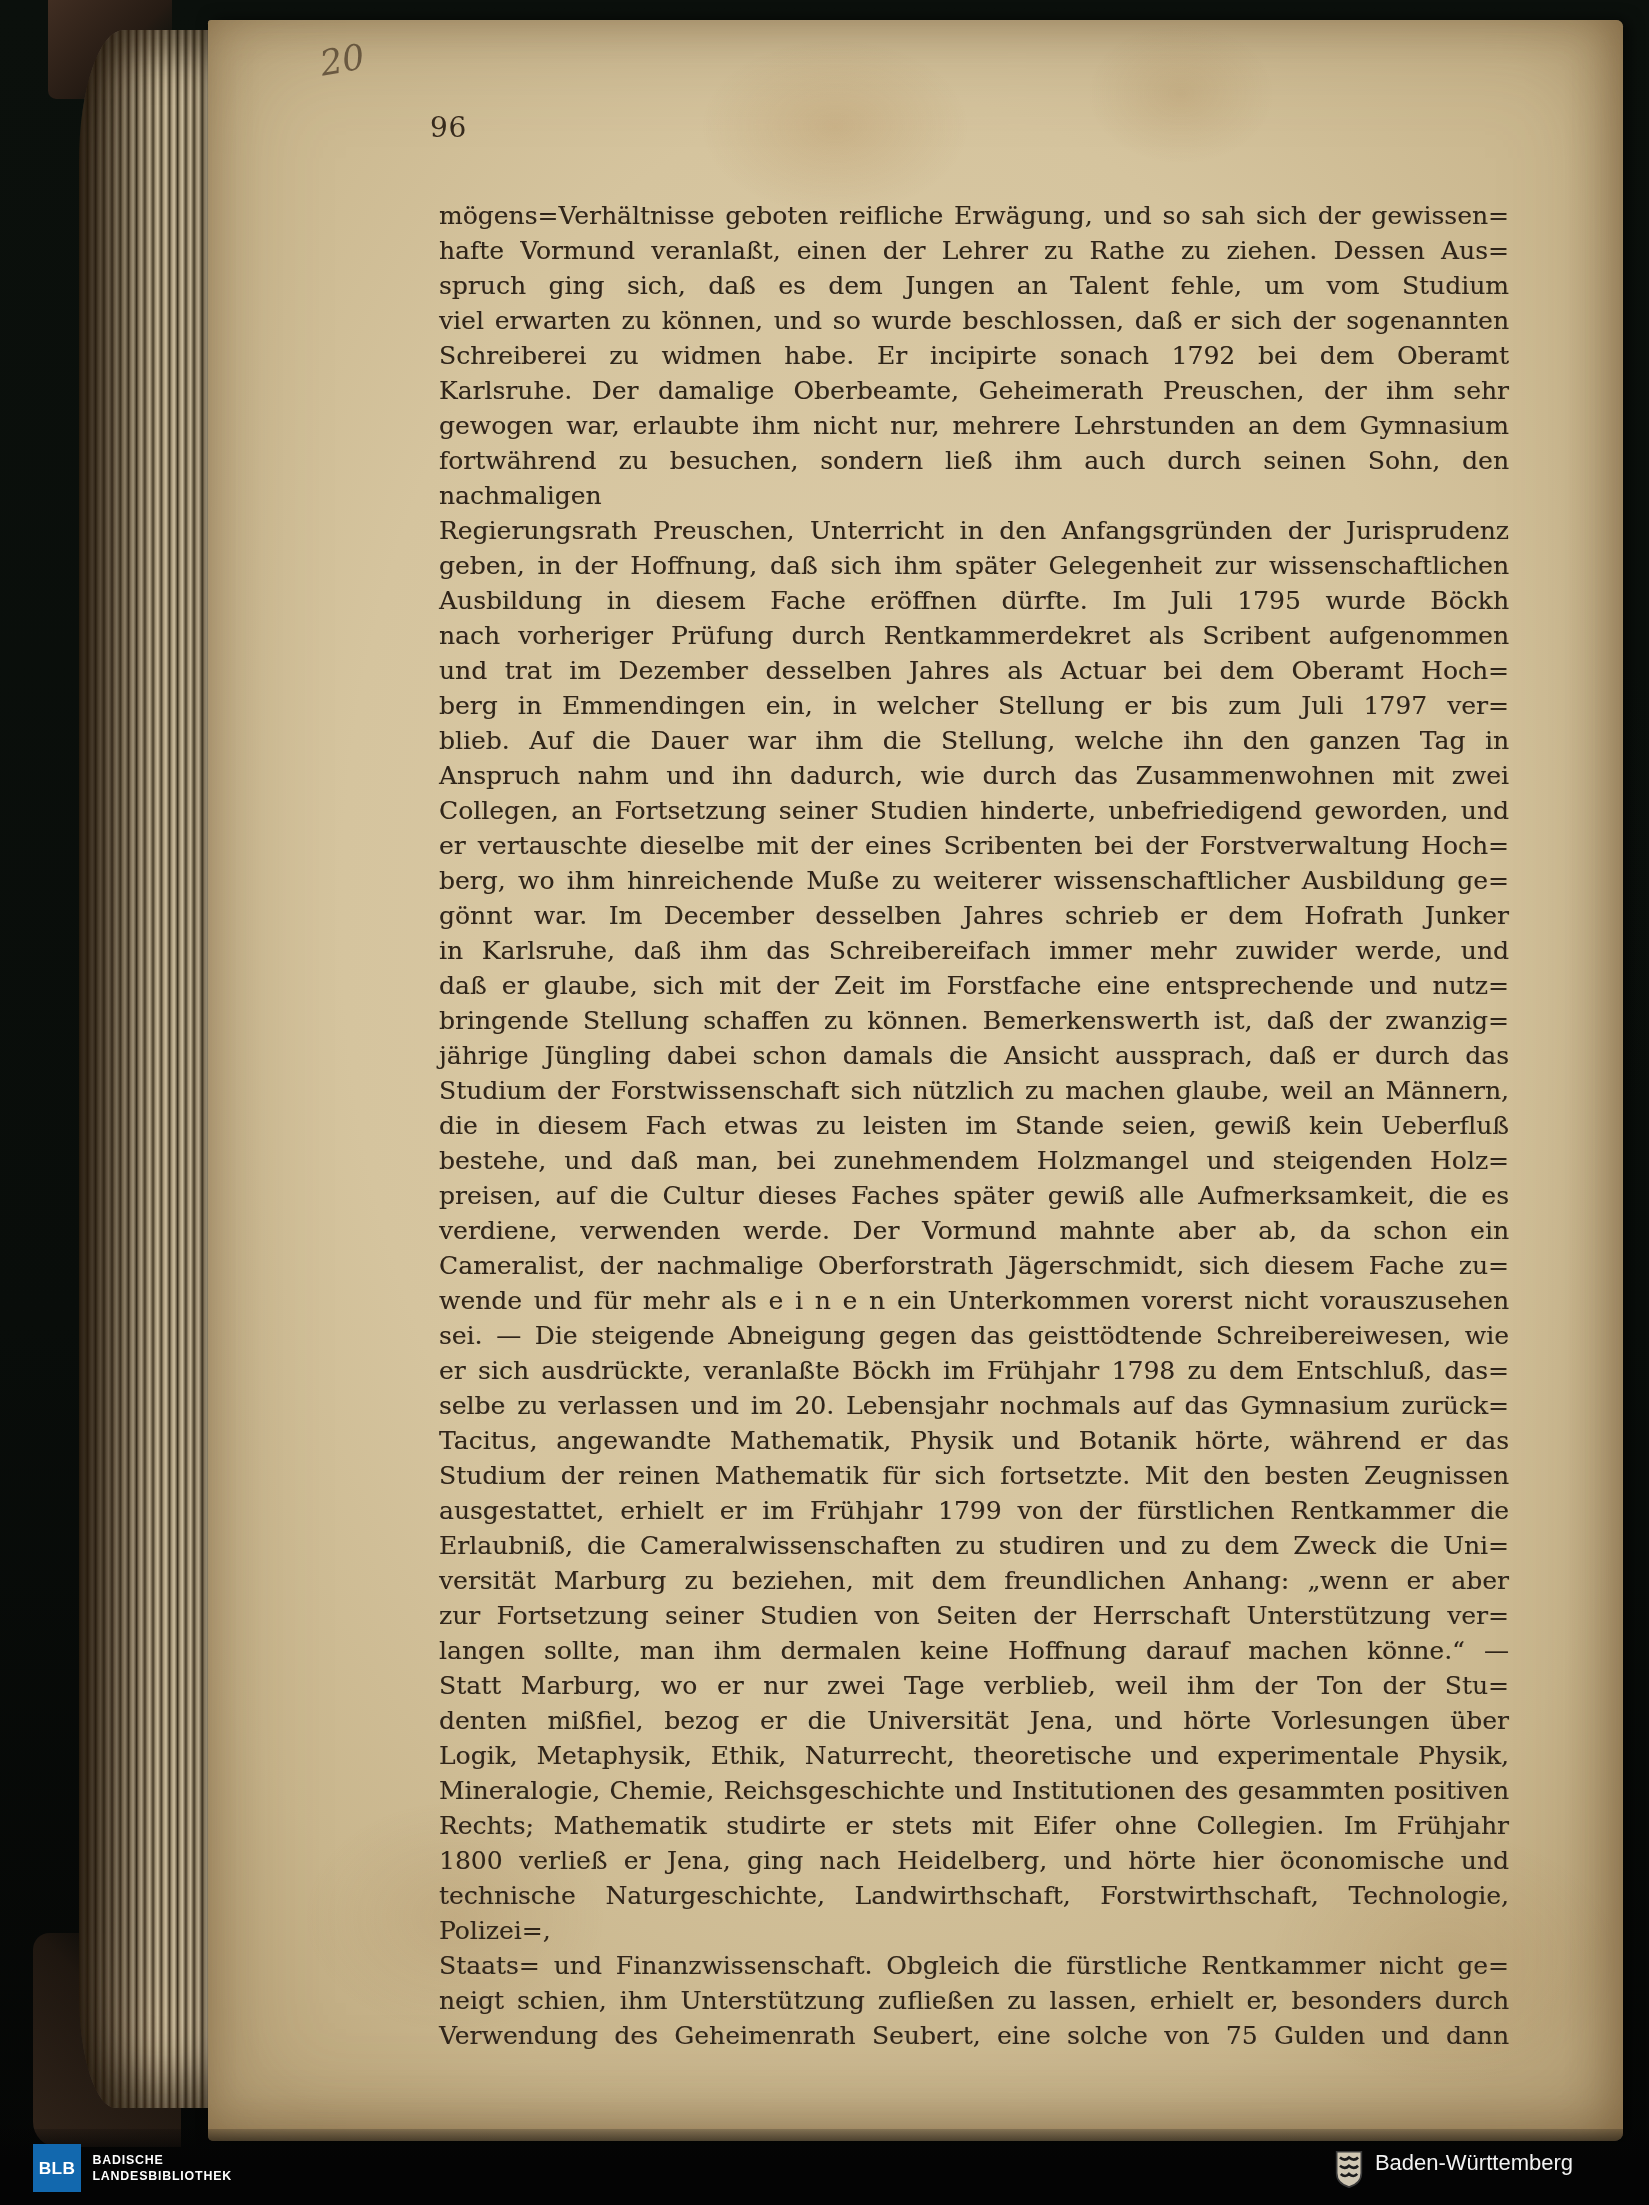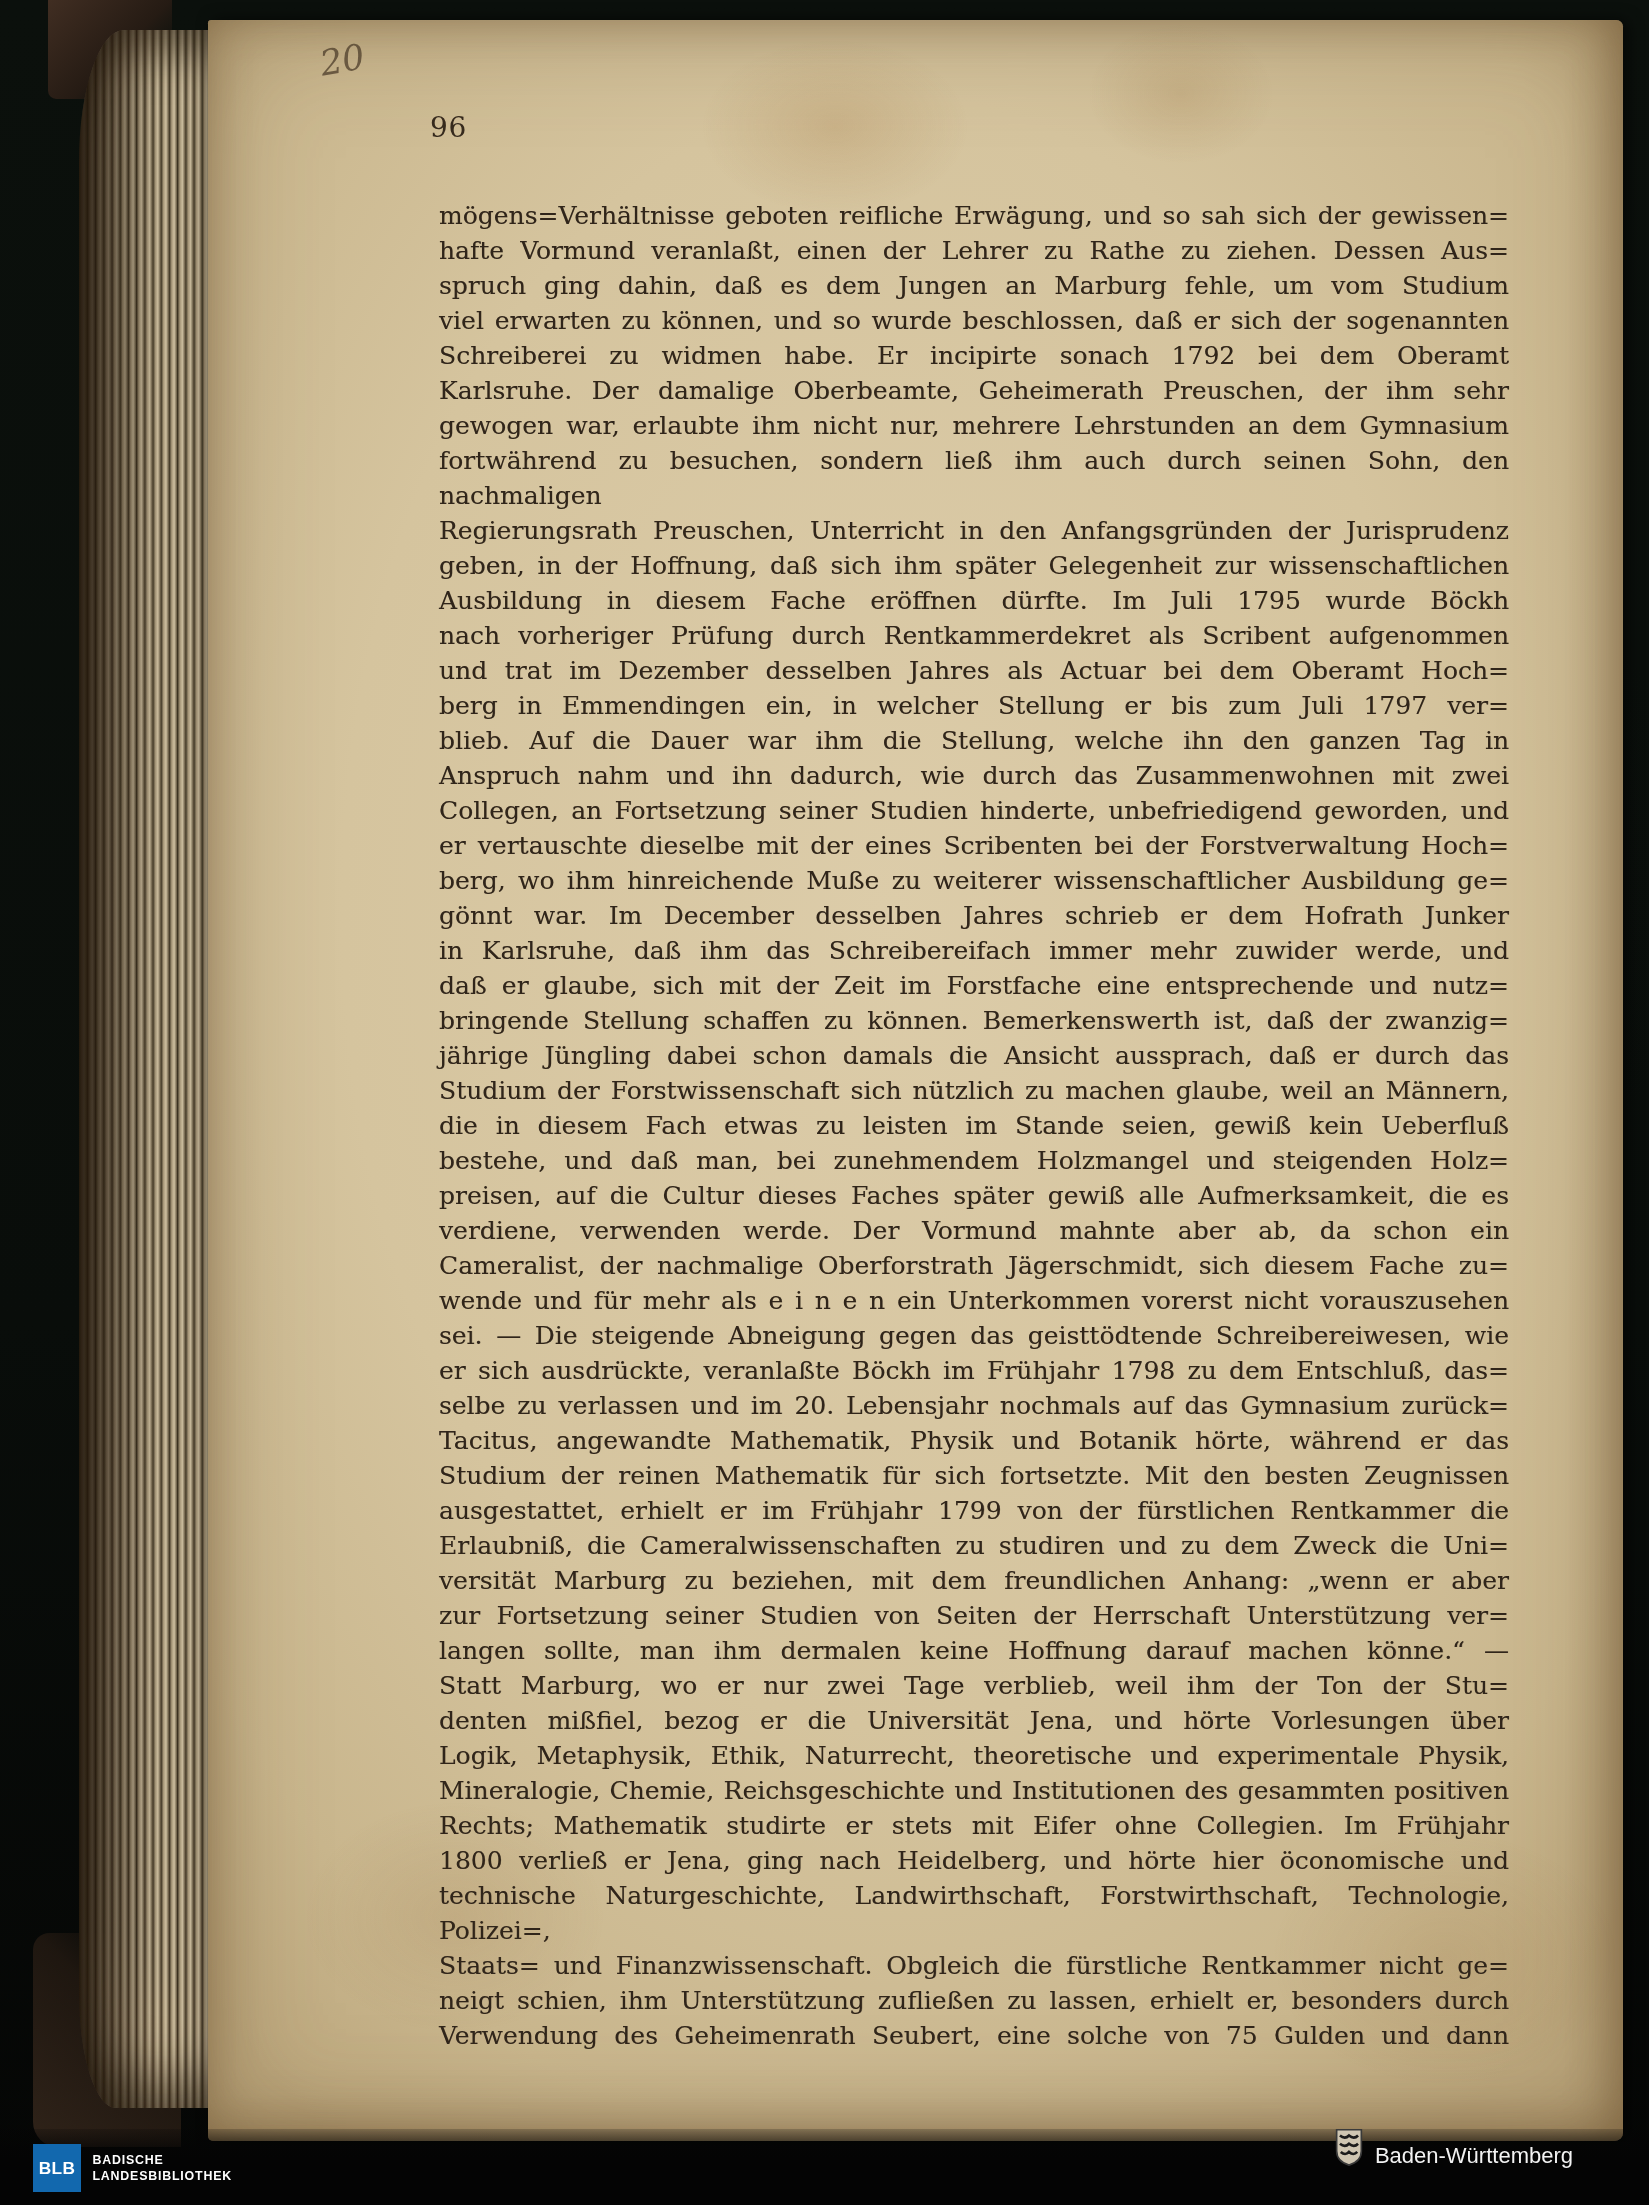--- a/index.html
+++ b/index.html
@@ -97,22 +97,22 @@
     width: 48px; height: 48px; background: #1268ae;
     color: #ffffff; display: flex; align-items: center; justify-content: center;
     font: bold 17.3px "Liberation Sans", sans-serif; letter-spacing: 0.4px;
   }
   .blb-text {
     color: #ffffff;
     font: bold 12.4px/1.3 "Liberation Sans", sans-serif;
     letter-spacing: 0.8px;
   }
   .bw-logo {
-    position: absolute; right: 76px; bottom: 36px;
-    display: flex; align-items: flex-end; gap: 11.5px;
+    position: absolute; right: 76px; bottom: 14px;
+    display: flex; align-items: flex-start; gap: 11.5px;
   }
   .bw-text {
     color: #f2f2f2;
     font: 400 22px "Liberation Sans", sans-serif;
   }
 </style>
 </head>
 <body>
 
 <div class="stage">
@@ -126,21 +126,21 @@
     <div class="page-stains"></div>
   </div>
 
   <div class="handwritten-note">20</div>
 
   <div class="page-number">96</div>
 
   <div class="text-block">
       <div class="line">mögens=Verhältnisse geboten reifliche Erwägung, und so sah sich der gewissen=</div>
       <div class="line">hafte Vormund veranlaßt, einen der Lehrer zu Rathe zu ziehen. Dessen Aus=</div>
-      <div class="line">spruch ging dahin, daß es dem Jungen an Marburg fehle, um vom Studium</div>
+      <div class="line">spruch ging sich, daß es dem Jungen an Talent fehle, um vom Studium</div>
       <div class="line">viel erwarten zu können, und so wurde beschlossen, daß er sich der sogenannten</div>
       <div class="line">Schreiberei zu widmen habe. Er incipirte sonach 1792 bei dem Oberamt</div>
       <div class="line">Karlsruhe. Der damalige Oberbeamte, Geheimerath Preuschen, der ihm sehr</div>
       <div class="line">gewogen war, erlaubte ihm nicht nur, mehrere Lehrstunden an dem Gymnasium</div>
       <div class="line">fortwährend zu besuchen, sondern ließ ihm auch durch seinen Sohn, den nachmaligen</div>
       <div class="line">Regierungsrath Preuschen, Unterricht in den Anfangsgründen der Jurisprudenz</div>
       <div class="line">geben, in der Hoffnung, daß sich ihm später Gelegenheit zur wissenschaftlichen</div>
       <div class="line">Ausbildung in diesem Fache eröffnen dürfte. Im Juli 1795 wurde Böckh</div>
       <div class="line">nach vorheriger Prüfung durch Rentkammerdekret als Scribent aufgenommen</div>
       <div class="line">und trat im Dezember desselben Jahres als Actuar bei dem Oberamt Hoch=</div>

